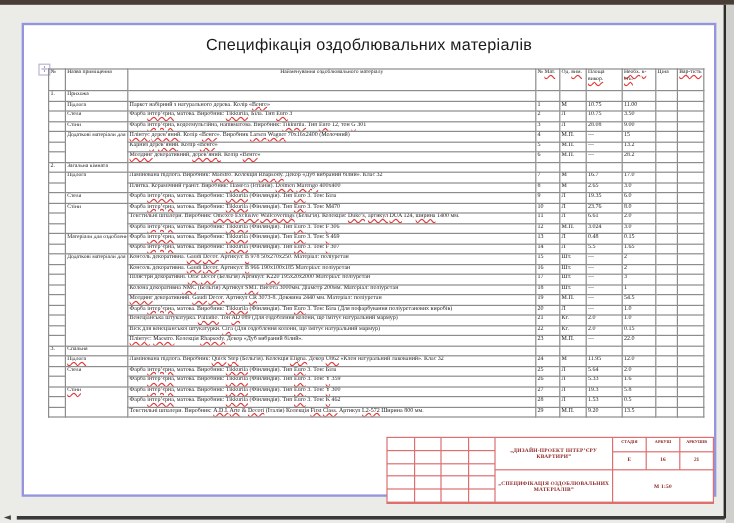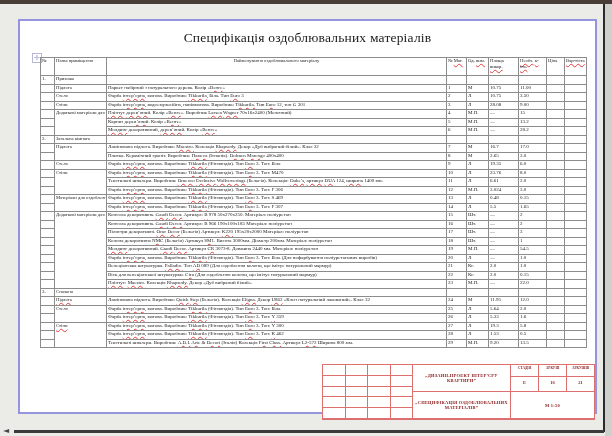--- a/index.html
+++ b/index.html
@@ -7,21 +7,21 @@
           font-family:"Liberation Serif",serif;}
   .topbar{position:absolute;left:0;top:0;width:612px;height:4px;background:#493e37;}
   .win-line{position:absolute;left:603px;top:4px;width:2px;height:428px;background:#2b2b2b;}
   .right-gutter{position:absolute;left:605px;top:4px;width:7px;height:432px;background:#cfcfcb;}
   .hscroll{position:absolute;left:14px;top:430px;width:590px;height:3px;background:#3a3a3a;}
   .hscroll-arrow{position:absolute;left:1px;top:426px;width:10px;height:9px;color:#444;
                  font-size:8px;line-height:9px;text-align:center;font-family:"DejaVu Sans",sans-serif;}
   .page{position:absolute;left:18px;top:19px;width:575px;height:391px;background:#ffffff;
         border:2px solid #9595de;}
   .doc-title{margin-top:9px;text-align:center;font-size:13.5px;color:#1b1b1b;
-             font-family:Liberation Serif, serif;letter-spacing:.2px;}
+             font-family:Liberation Sans, sans-serif;letter-spacing:.2px;}
   .handle{position:absolute;left:12px;top:32px;width:8px;height:8px;border:1px solid #b7b7d6;
           color:#9a9ac4;font-size:7px;line-height:8px;text-align:center;
           font-family:"DejaVu Sans",sans-serif;}
   table.spec{position:absolute;left:20px;top:36px;width:546px;border-collapse:collapse;
              table-layout:fixed;font-size:5px;line-height:6px;color:#1c1c1c;}
   table.spec td,table.spec th{border:1px solid #8c8c8c;padding:0 1px;overflow:hidden;
              white-space:nowrap;vertical-align:top;text-align:left;font-weight:normal;}
   table.spec th{white-space:normal;font-size:4.7px;line-height:5.5px;height:17px;}
   table.spec th.center{text-align:center;}
   table.spec td{height:7.5px;}

